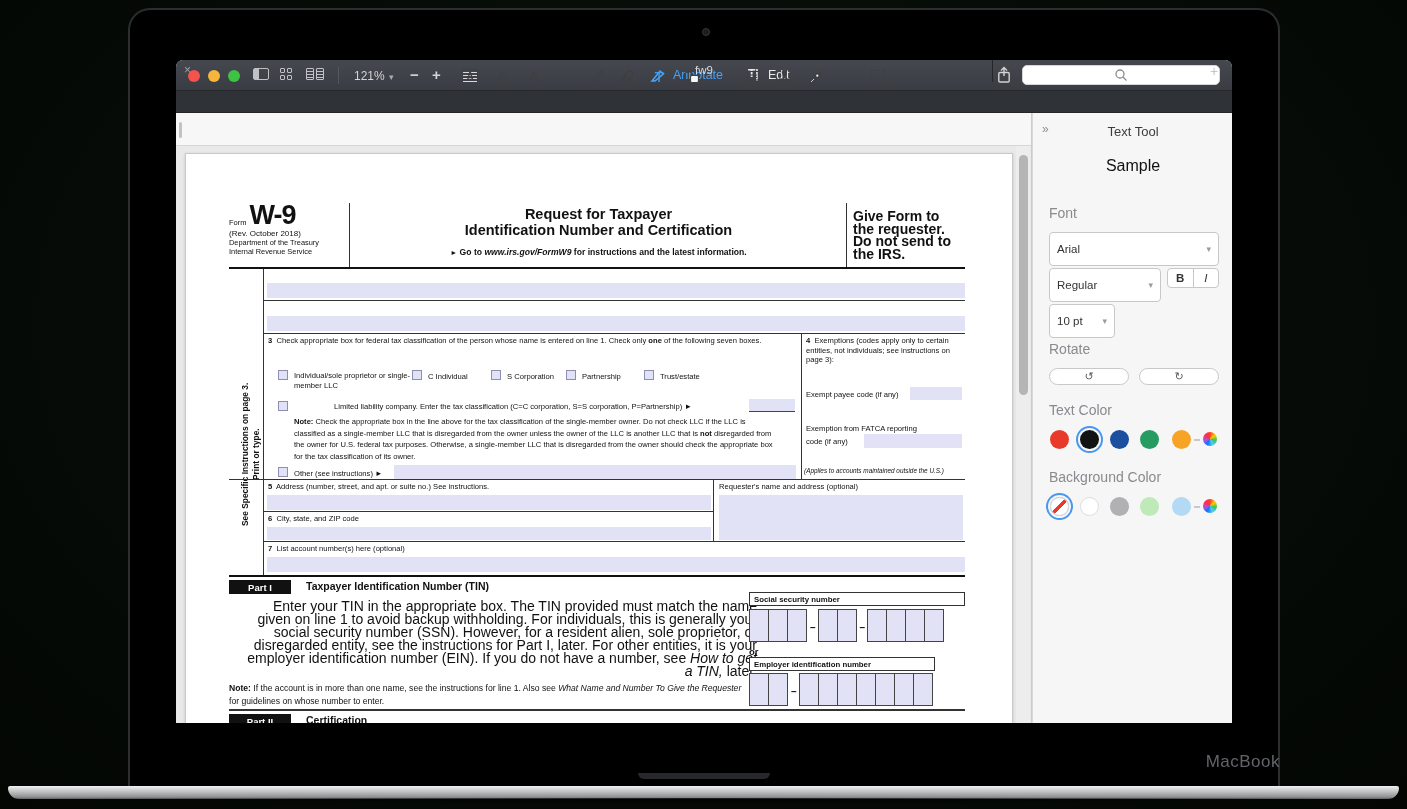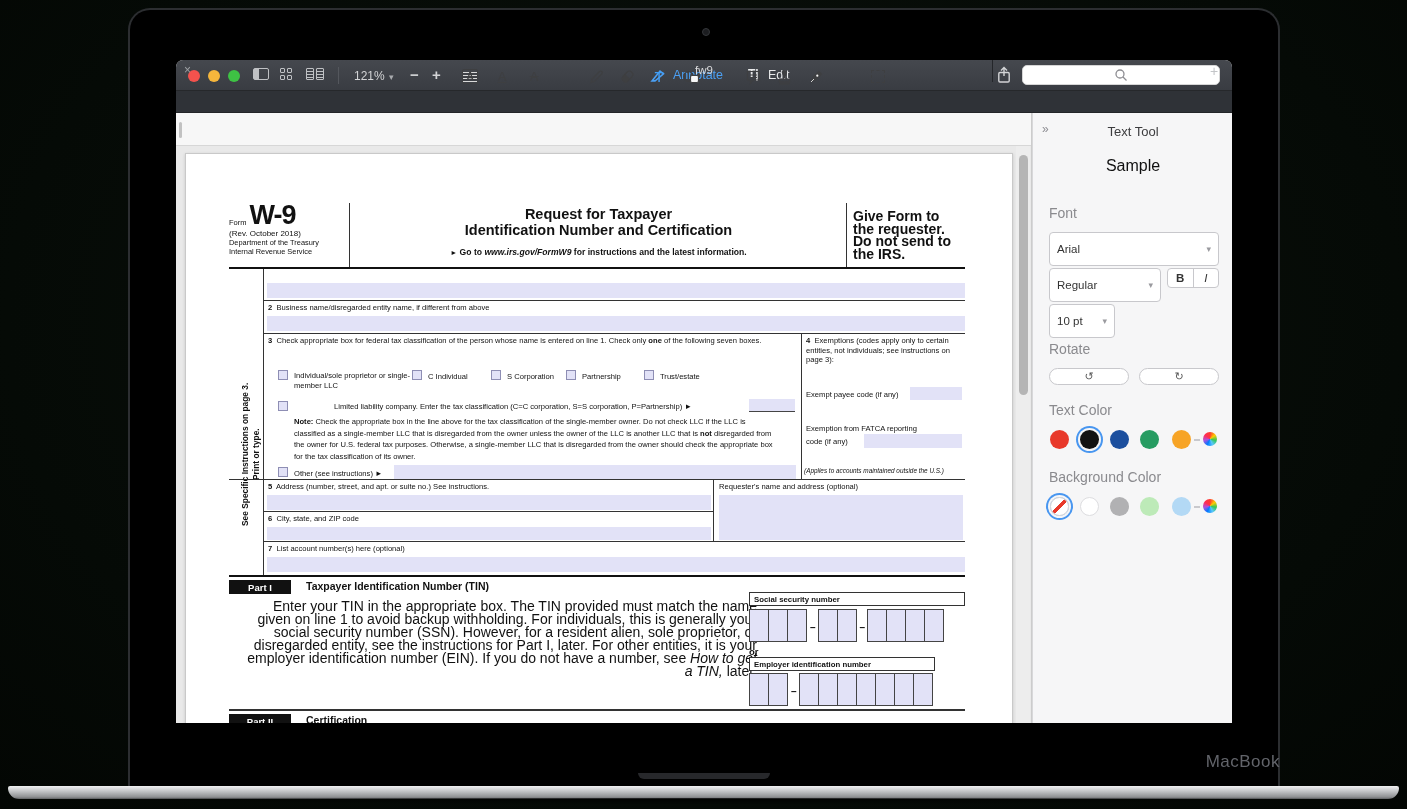--- a/index.html
+++ b/index.html
@@ -243,21 +243,20 @@
 
       <div class="abs gutter" style="left:40px;top:180px;width:36px;height:240px;">
         <div>Print or type.</div>
         <div>See Specific Instructions on page 3.</div>
       </div>
       <div class="abs vl" style="left:77px;top:115px;height:307px;"></div>
 
       <div class="abs field" style="left:81px;top:129px;width:698px;height:15px;"></div>
       <div class="abs hl" style="left:77px;top:146px;width:702px;"></div>
 
-      <div class="abs flabel" style="left:82px;top:149px;width:690px;"><span class="fnum">2</span>&nbsp; <span>Business name/disregarded entity name, if different from above</span></div>
       <div class="abs field" style="left:81px;top:162px;width:698px;height:15px;"></div>
       <div class="abs hl" style="left:77px;top:179px;width:702px;"></div>
 
       <div class="abs flabel" style="left:82px;top:182px;width:530px;"><span class="fnum">3</span>&nbsp; <span>Check appropriate box for federal tax classification of the person whose name is entered on line 1. Check only </span><b>one</b><span> of the following seven boxes.</span></div>
 
       <div class="abs cbx" style="left:92px;top:216px;"></div>
       <div class="abs flabel" style="left:108px;top:217px;width:122px;">Individual/sole proprietor or single-member LLC</div>
       <div class="abs cbx" style="left:226px;top:216px;"></div>
       <div class="abs flabel" style="left:242px;top:218px;">C Individual</div>
       <div class="abs cbx" style="left:305px;top:216px;"></div>
@@ -299,20 +298,23 @@
 
       <div class="abs flabel" style="left:82px;top:390px;"><span class="fnum">7</span>&nbsp; <span>List account number(s) here (optional)</span></div>
       <div class="abs field" style="left:81px;top:403px;width:698px;height:15px;"></div>
       <div class="abs hl2" style="left:43px;top:421px;width:736px;"></div>
 
       <div class="abs badge" style="left:43px;top:426px;width:62px;">Part I</div>
       <div class="abs" style="left:120px;top:426px;font-size:10.5px;font-weight:bold;">Taxpayer Identification Number (TIN)</div>
       <div class="abs" style="left:56px;top:446px;width:515px;font-size:14px;line-height:12.9px;text-align:right;">
         <span>Enter your TIN in the appropriate box. The TIN provided must match the name given on line 1 to avoid backup withholding. For individuals, this is generally your social security number (SSN). However, for a resident alien, sole proprietor, or disregarded entity, see the instructions for Part I, later. For other entities, it is your employer identification number (EIN). If you do not have a number, see </span><i>How to get a TIN,</i><span> later.</span>
       </div>
+      <div class="abs" style="left:43px;top:528px;width:515px;font-size:8.6px;line-height:12.9px;">
+        <b>Note:</b><span> If the account is in more than one name, see the instructions for line 1. Also see </span><i>What Name and Number To Give the Requester</i><span> for guidelines on whose number to enter.</span>
+      </div>
 
       <div class="abs lblbox" style="left:563px;top:438px;width:216px;height:14px;">Social security number</div>
       <div class="abs" style="left:564px;top:455px;white-space:nowrap;">
         <span class="tin-cell"></span><span class="tin-cell"></span><span class="tin-cell"></span><span class="tin-dash">–</span><span class="tin-cell"></span><span class="tin-cell"></span><span class="tin-dash">–</span><span class="tin-cell"></span><span class="tin-cell"></span><span class="tin-cell"></span><span class="tin-cell"></span>
       </div>
       <div class="abs" style="left:563px;top:492px;font-size:9.5px;font-weight:bold;">or</div>
       <div class="abs lblbox" style="left:563px;top:503px;width:186px;height:14px;">Employer identification number</div>
       <div class="abs" style="left:564px;top:519px;white-space:nowrap;">
         <span class="tin-cell"></span><span class="tin-cell"></span><span class="tin-dash">–</span><span class="tin-cell"></span><span class="tin-cell"></span><span class="tin-cell"></span><span class="tin-cell"></span><span class="tin-cell"></span><span class="tin-cell"></span><span class="tin-cell"></span>
       </div>

